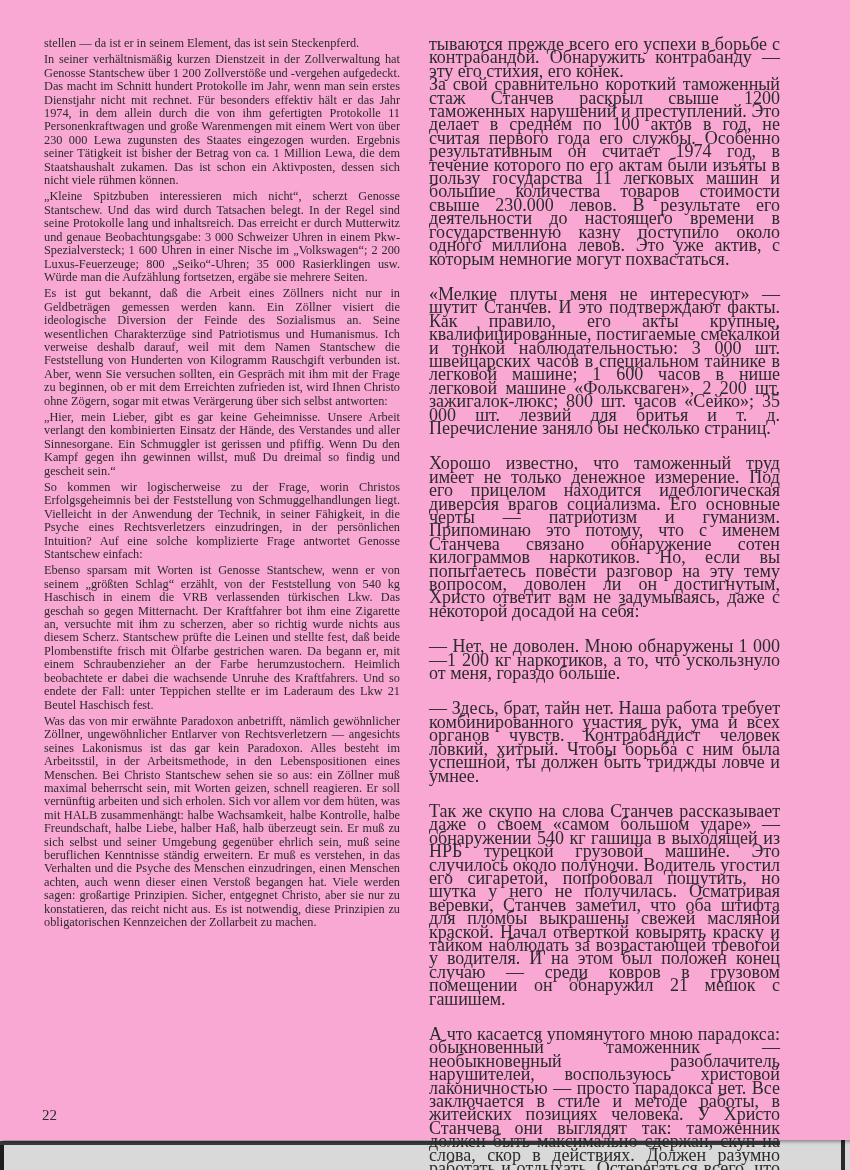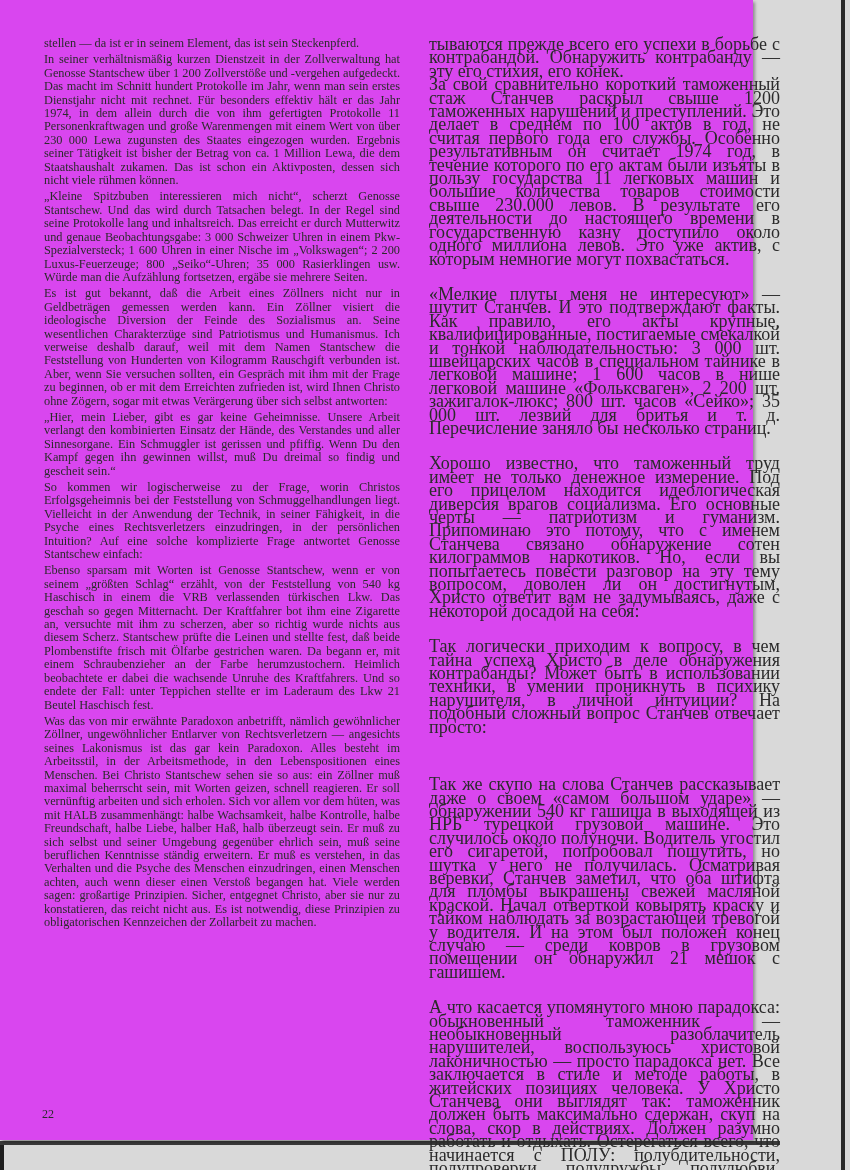--- a/index.html
+++ b/index.html
@@ -11,38 +11,38 @@
   .scanner-edge-right {
     position:absolute; left:841px; top:0; width:4px; height:1170px; background:#2a2a2a;
   }
   .scanner-edge-bottom {
     position:absolute; left:0; top:1141px; width:780px; height:4px; background:#3a3a3a;
   }
   .scanner-edge-left {
     position:absolute; left:0; top:1145px; width:4px; height:25px; background:#1e1e1e;
   }
   .page {
-    position:absolute; left:0; top:0; width:753px; height:1140px;
-    background:#d946ef;
+    position:absolute; left:0; top:0; width:850px; height:1140px;
+    background:#f9a8d4;
     box-shadow: 2px 2px 3px rgba(0,0,0,0.35);
   }
   .col {
     position:absolute; top:37px;
     font-size:11.6px; line-height:13.4px; color:#2b2b2b;
     text-align:justify; hyphens:manual;
   }
   .col-de { left:44px; width:356px; font-family:"Liberation Serif", "DejaVu Serif", serif; font-size:12.3px; }
   .col-ru { left:429px; width:351px; top:38px; font-family:"Liberation Serif", "DejaVu Serif", serif; font-size:18px; }
   .col p { margin:0; }
   .col-de p { margin-bottom:3px; }
   .col-ru p { margin-bottom:0; }
   .col-ru .gap { height:22px; }
   .page-number {
     position:absolute; left:42px; top:1107px;
-    font-size:12px; color:#2b2b2b; font-family:"Liberation Serif", serif;
+    font-size:15px; color:#2b2b2b; font-family:"Liberation Serif", serif;
   }
 </style>
 </head>
 <body>
 
 <div class="scanner-edge-right"></div>
 <div class="scanner-edge-bottom"></div>
 <div class="scanner-edge-left"></div>
 
 <div class="page">
@@ -59,22 +59,23 @@
   </div>
 
   <div class="col col-ru">
     <p>тываются прежде всего его успехи в борьбе с контрабандой. Обнаружить контрабанду — эту его стихия, его конек.</p>
     <p>За свой сравнительно короткий таможенный стаж Станчев раскрыл свыше 1200 таможенных нарушений и преступлений. Это делает в среднем по 100 актов в год, не считая первого года его службы. Особенно результативным он считает 1974 год, в течение которого по его актам были изъяты в пользу государства 11 легковых машин и большие количества товаров стоимости свыше 230.000 левов. В результате его деятельности до настоящего времени в государственную казну поступило около одного миллиона левов. Это уже актив, с которым немногие могут похвастаться.</p>
     <div class="gap"></div>
     <p>«Мелкие плуты меня не интересуют» — шутит Станчев. И это подтверждают факты. Как правило, его акты крупные, квалифицированные, постигаемые смекалкой и тонкой наблюдательностью: 3 000 шт. швейцарских часов в специальном тайнике в легковой машине; 1 600 часов в нише легковой машине «Фольксваген», 2 200 шт. зажигалок-люкс; 800 шт. часов «Сейко»; 35 000 шт. лезвий для бритья и т. д. Перечисление заняло бы несколько страниц.</p>
     <div class="gap"></div>
     <p>Хорошо известно, что таможенный труд имеет не только денежное измерение. Под его прицелом находится идеологическая диверсия врагов социализма. Его основные черты — патриотизм и гуманизм. Припоминаю это потому, что с именем Станчева связано обнаружение сотен килограммов наркотиков. Но, если вы попытаетесь повести разговор на эту тему вопросом, доволен ли он достигнутым, Христо ответит вам не задумываясь, даже с некоторой досадой на себя:</p>
     <div class="gap"></div>
-    <p>Так логически приходим к вопросу, в чем тайна успеха Христо в деле обнаружения контрабанды? Может быть в использовании техники, в умении проникнуть в психику нарушителя, в личной интуиции? На подобный сложный вопрос Станчев отвечает просто:</p>
+    <p>— Нет, не доволен. Мною обнаружены 1 000—1 200 кг наркотиков, а то, что ускользнуло от меня, гораздо больше.</p>
     <div class="gap"></div>
+    <p>— Здесь, брат, тайн нет. Наша работа требует комбинированного участия рук, ума и всех органов чувств. Контрабандист человек ловкий, хитрый. Чтобы борьба с ним была успешной, ты должен быть триджды ловче и умнее.</p>
     <div class="gap"></div>
     <p>Так же скупо на слова Станчев рассказывает даже о своем «самом большом ударе» — обнаружении 540 кг гашиша в выходящей из НРБ турецкой грузовой машине. Это случилось около полуночи. Водитель угостил его сигаретой, попробовал пошутить, но шутка у него не получилась. Осматривая веревки, Станчев заметил, что оба штифта для пломбы выкрашены свежей масляной краской. Начал отверткой ковырять краску и тайком наблюдать за возрастающей тревогой у водителя. И на этом был положен конец случаю — среди ковров в грузовом помещении он обнаружил 21 мешок с гашишем.</p>
     <div class="gap"></div>
     <p>А что касается упомянутого мною парадокса: обыкновенный таможенник — необыкновенный разоблачитель нарушителей, воспользуюсь христовой лаконичностью — просто парадокса нет. Все заключается в стиле и методе работы, в житейских позициях человека. У Христо Станчева они выглядят так: таможенник должен быть максимально сдержан, скуп на слова, скор в действиях. Должен разумно работать и отдыхать. Остерегаться всего, что начинается с ПОЛУ: полубдительности, полупроверки, полудружбы, полулюбви, полуненависти, полуубежденности. Быть честным по отношению к себе и окружающим. Непрерывно обогащать свои профессиональные познания. Уметь вникать в поведение и психику людей. Уважать человека, даже если он совершил нарушение. Многие скажут — прописные принципы. Верно, ответит Христо, но только констатадии не хватает. Нужно, чтобы эти принципы стали обязательными признаками таможенного труда.</p>
   </div>
 
   <div class="page-number">22</div>
 </div>
 
 </body></html>

